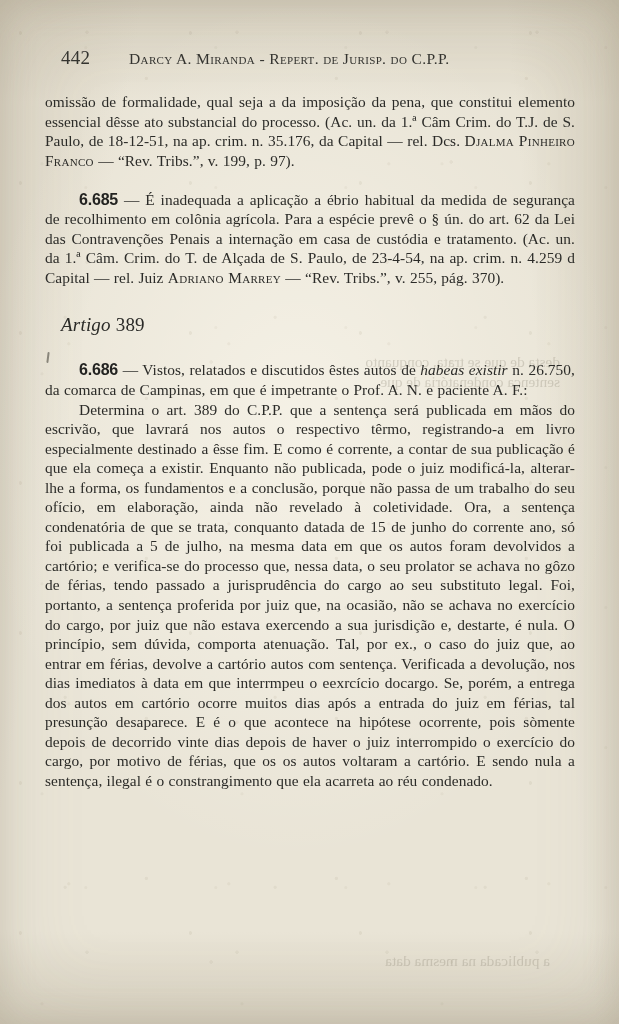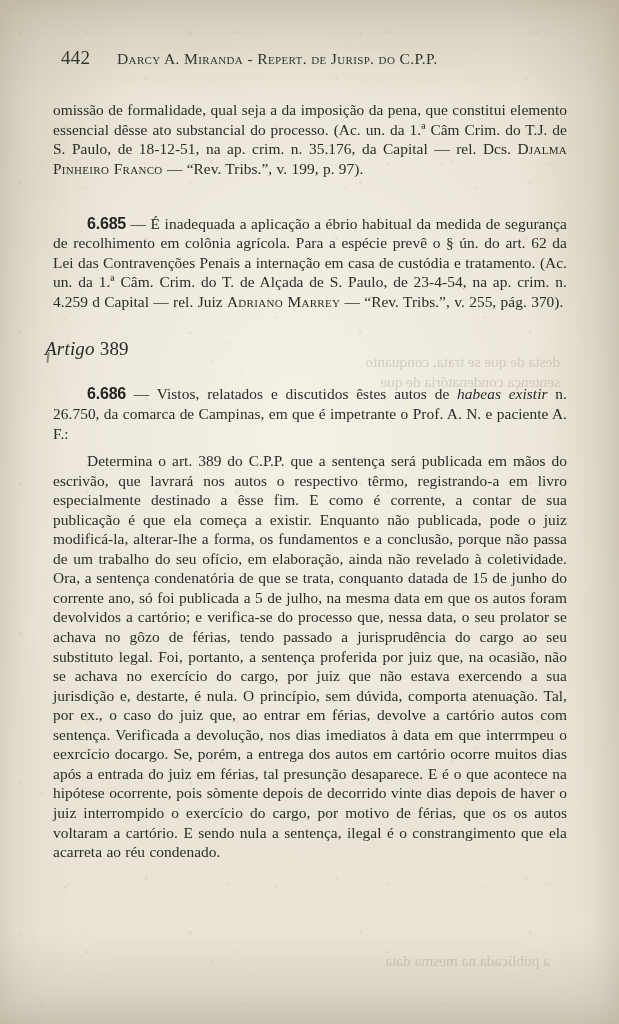--- a/index.html
+++ b/index.html
@@ -80,39 +80,39 @@
   .folio {
     position: absolute;
     left: 16px;
     top: 0;
     font-size: 19px;
     letter-spacing: 0.3px;
     color: #33332f;
   }
   .runtitle {
     position: absolute;
-    left: 72px;
+    left: 84px;
     top: 3px;
     font-size: 15.6px;
     font-variant: small-caps;
     letter-spacing: 0.35px;
     color: #33332f;
     white-space: nowrap;
   }
 
   
   .body {
     position: absolute;
     left: 0;
     top: 92px;
     width: 530px;
   }
 
   p.para {
-    margin: 8px;
+    margin: 0;
     font-size: 15.4px;
     line-height: 19.55px;
     text-align: justify;
     text-align-last: left;
     letter-spacing: 0.05px;
     word-spacing: 0.4px;
     color: #2b2b28;
   }
   p.indent { text-indent: 34px; }
   p.hang { text-indent: 0; }
@@ -128,21 +128,21 @@
   }
 
   .sc {
     font-variant: small-caps;
     letter-spacing: 0.3px;
   }
 
   .it { font-style: italic; }
 
   h2.artigo {
-    margin: 0;
+    margin: 16px;
     font-size: 19px;
     font-weight: normal;
     font-style: italic;
     letter-spacing: 0.2px;
     color: #2b2b28;
   }
   h2.artigo .roman { font-style: normal; }
 
   .artigo-block {
     margin-top: 27px;

